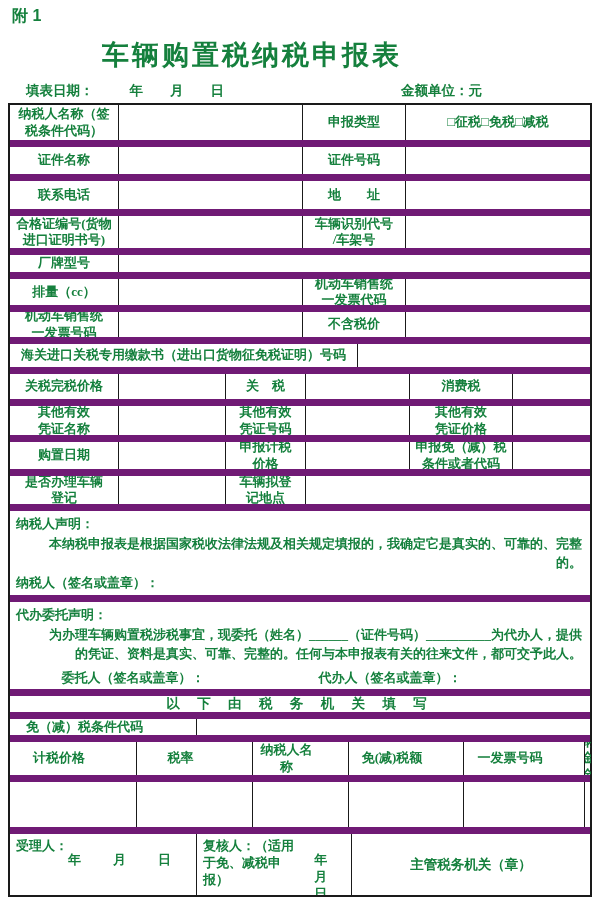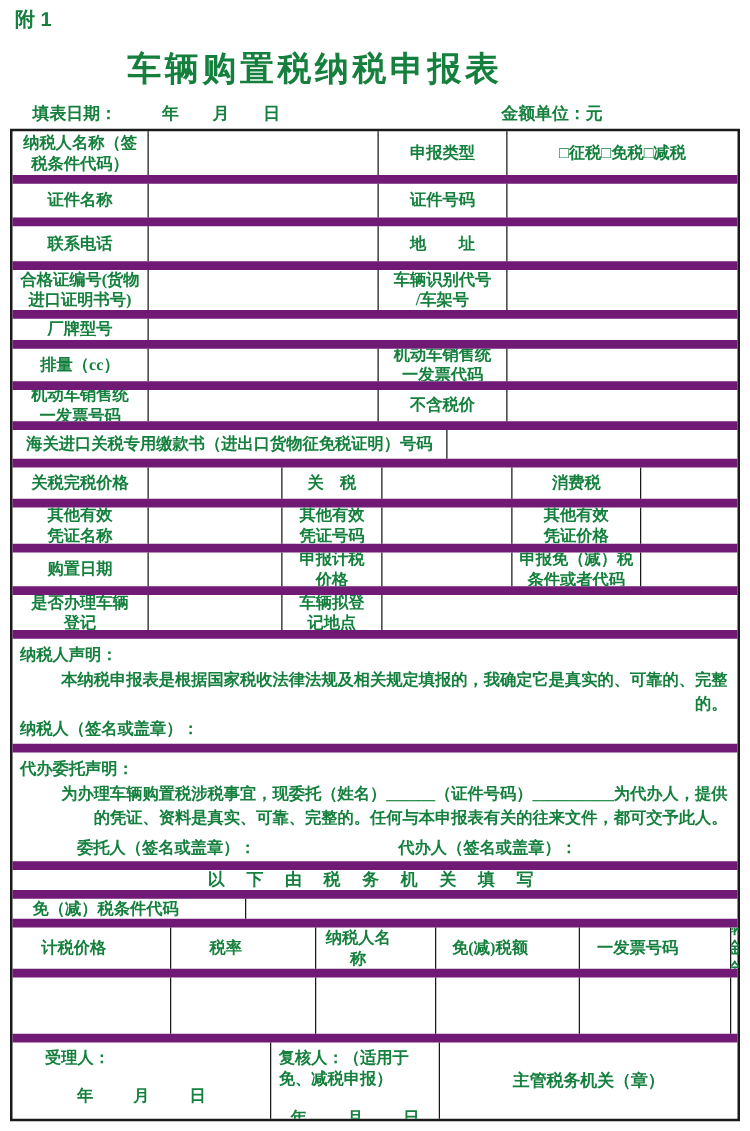--- a/index.html
+++ b/index.html
@@ -53,22 +53,22 @@
   .decl .dtitle { text-indent:0; }
   .decl .dbody  { text-indent:2em;text-align:right; }
   .decl .dsign  { text-indent:0; }
   .signrow { display:grid; grid-template-columns:1fr 1fr; margin-top:4px; }
   .signrow .s1 { padding-left:3.5em; }
   .signrow .s2 { padding-left:1.5em; }
 
   .secline { display:flex; align-items:center; justify-content:center;
     font-size:13.5px; letter-spacing:7px; height:100%;text-align:center; }
 
-  .stamp3 { display:flex; flex-direction:column; font-size:13px;
-    padding:4px 4px 4px 6px; line-height:1.3;margin-left:20px; }
+  .stamp3 { display:flex; flex-direction:row; font-size:13px;
+    padding:4px 4px 4px 6px; line-height:1.3; }
   .stamp3 .who { text-align:left; }
   .stamp3 .when { text-align:center; margin-top:14px; letter-spacing:2px; }
   .authority { display:flex; align-items:center; justify-content:center;
     font-size:13.5px; }
 </style>
 </head>
 <body>
 
 <div class="sheet">
 

